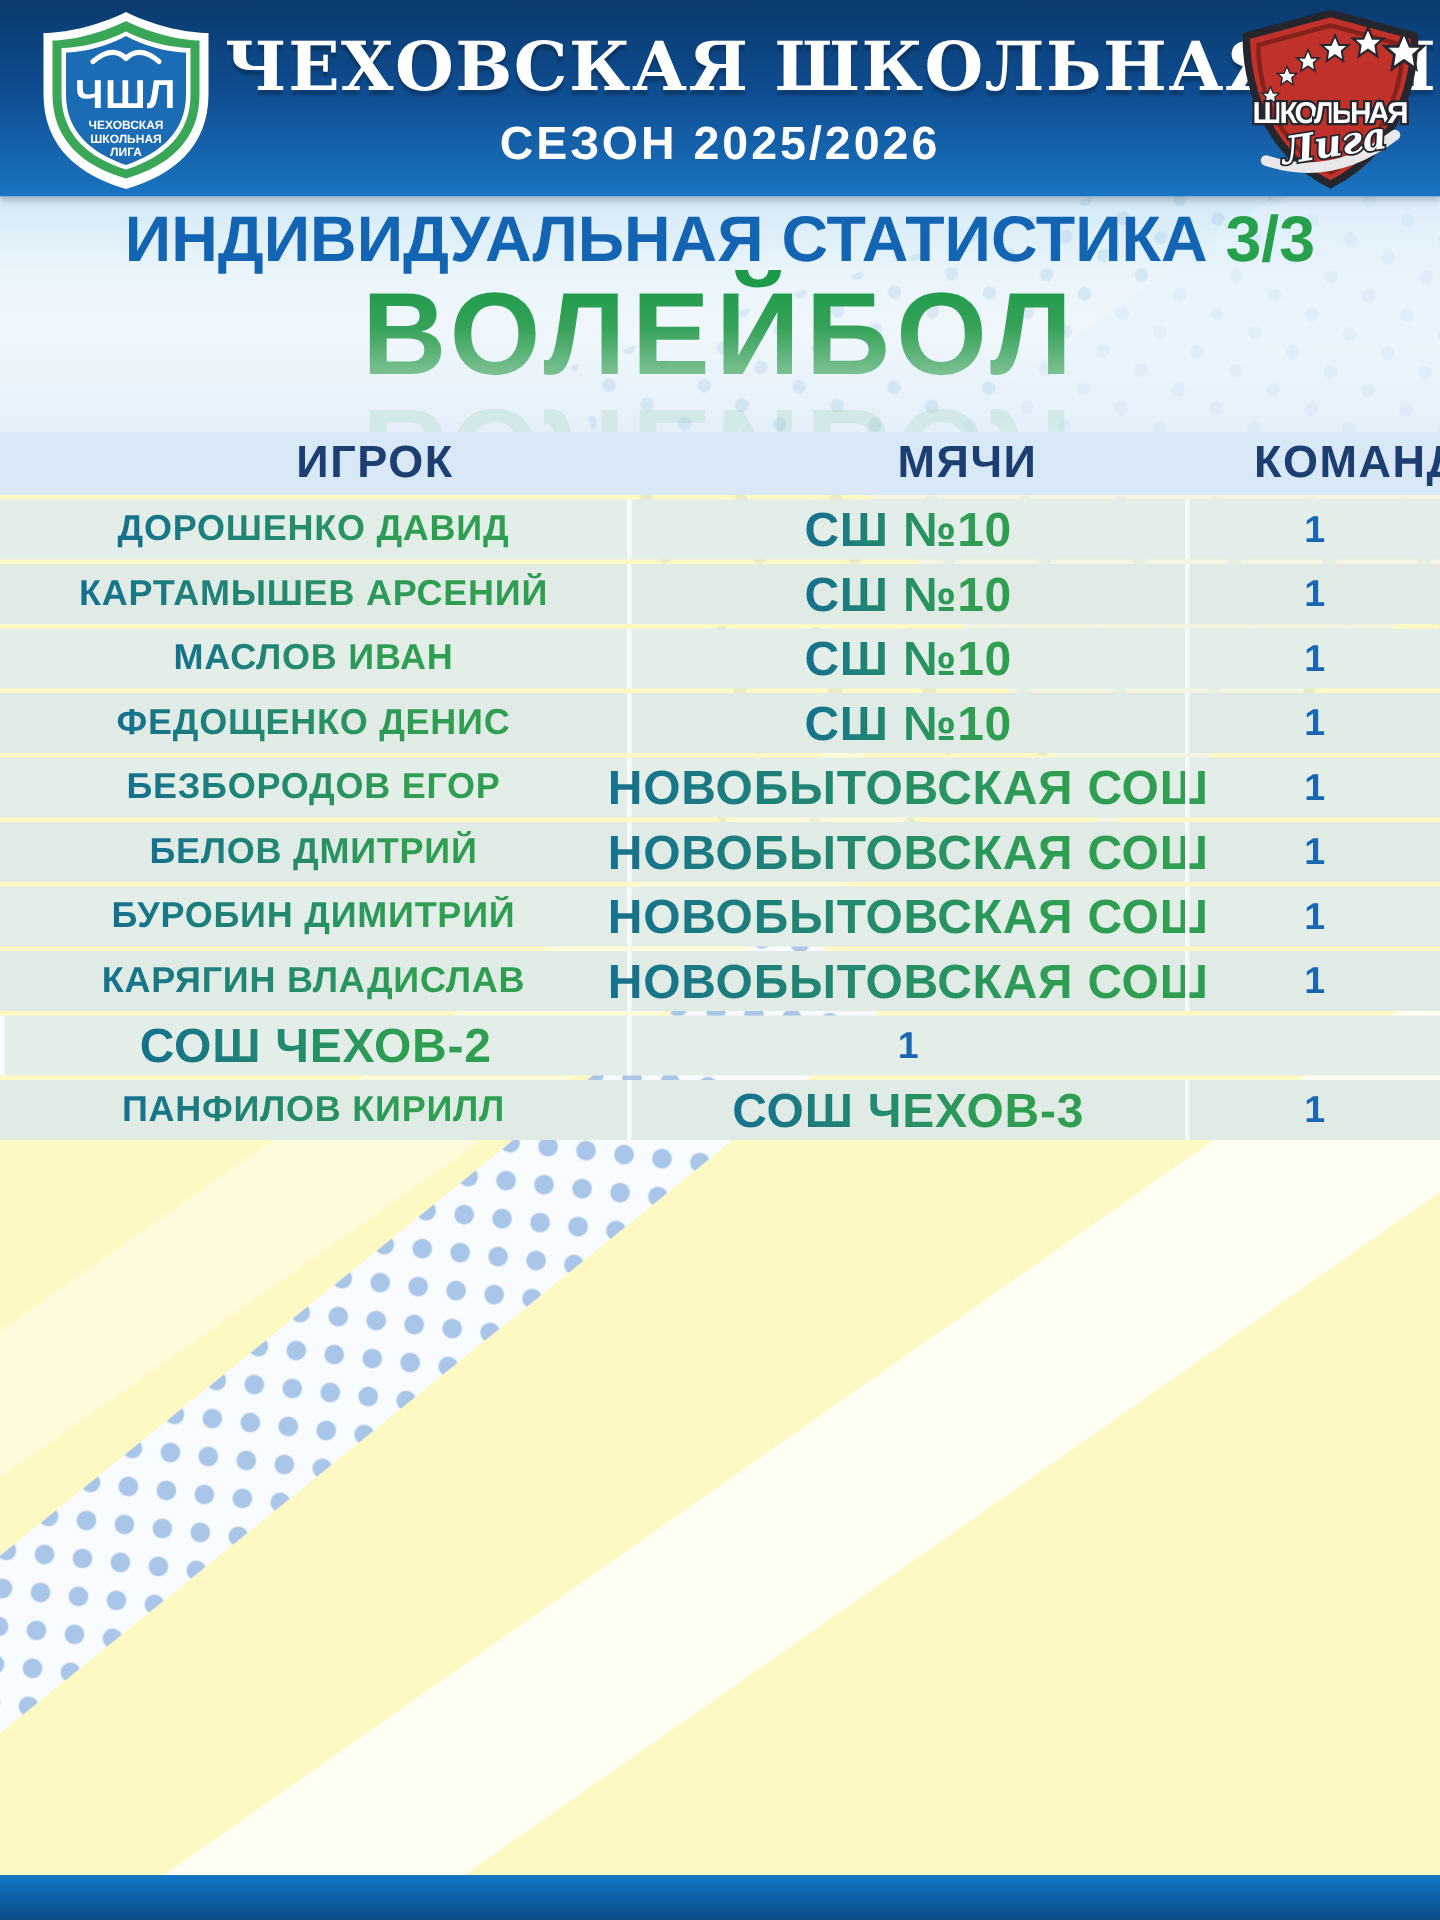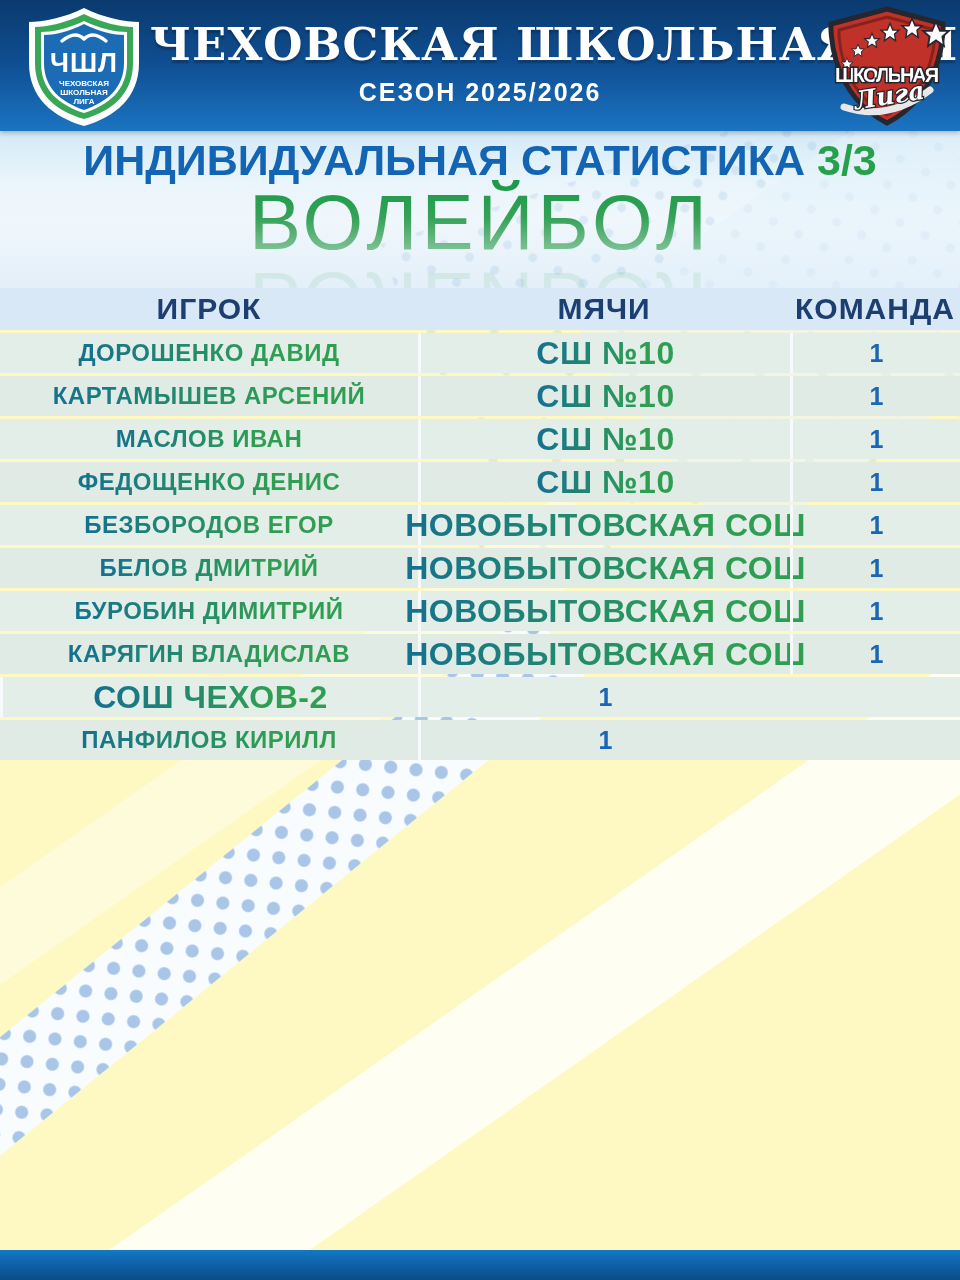--- a/index.html
+++ b/index.html
@@ -53,52 +53,52 @@
   }
   .league-title {
     position:absolute; left:150px; right:150px; top:20px; text-align:center;
     font-family:"DejaVu Serif", serif; font-weight:700;
     font-size:45px; line-height:50px; color:#ffffff; letter-spacing:1px;
     text-shadow:0 3px 2px rgba(0,0,0,0.25);
     white-space:nowrap;
   }
   .season {
     position:absolute; left:150px; right:150px; top:78px; text-align:center;
-    font-weight:700; font-size:25px; color:#ffffff; letter-spacing:2px;
+    font-weight:700; font-size:31px; color:#ffffff; letter-spacing:2px;
   }
   .crest-left { position:absolute; left:20px; top:5px; }
   .badge-right { position:absolute; right:6px; top:4px; }
 
   
   .stats-title {
     position:absolute; z-index:2; left:0; top:136px; width:960px; height:50px;
     text-align:center; font-weight:700; font-size:43px; line-height:48px;
     color:#1464b4; letter-spacing:0px; white-space:nowrap;
   }
   .stats-title .page-no { color:#27a04b; }
   .sport-wrap { position:absolute; z-index:2; left:0; top:180px; width:960px; text-align:center; }
   .sport-text {
-    display:inline-block; font-weight:400; font-size:78px; line-height:84px; letter-spacing:4px;
+    display:inline-block; font-weight:700; font-size:78px; line-height:84px; letter-spacing:4px;
     background:linear-gradient(180deg,#1d9a49 8%,#35a258 45%,#96cba8 96%);
     -webkit-background-clip:text; background-clip:text; color:transparent;
   }
   .sport-reflect {
     display:block; height:44px; overflow:hidden; margin-top:-6px;
   }
   .sport-reflect .sport-text {
     transform:scaleY(-1); opacity:.28;
     -webkit-mask-image:linear-gradient(180deg,transparent 35%,rgba(0,0,0,.9) 100%);
             mask-image:linear-gradient(180deg,transparent 35%,rgba(0,0,0,.9) 100%);
   }
 
   
   .stats-table { position:absolute; z-index:2; left:0; top:288px; width:960px; }
   .thead {
     display:grid; grid-template-columns:418px 372px 170px;
-    height:42px; background:#d9e8f6; margin-bottom:3px;
+    height:42px; background:#d9e8f6; margin-bottom:3px;padding-left:41px;
   }
   .th {
     display:flex; align-items:center; justify-content:center;
     font-weight:700; font-size:30px; color:#1c3e70; letter-spacing:1px;
   }
   .tr {
     display:grid; grid-template-columns:418px 372px 170px;
     height:40px; margin-bottom:3px; background:#dfebe4;
   }
   .tr:nth-child(odd) { background:#e2eee7; }
@@ -280,20 +280,23 @@
             <span class="grad">СОШ ЧЕХОВ-2</span>
           </div>
           <div class="td balls">
             <span class="balls-val">1</span>
           </div>
         </div>
         <div class="tr">
           <div class="td player">
             <span class="grad">ПАНФИЛОВ КИРИЛЛ</span>
           </div>
+          <div class="td team">
+            <span class="grad">СОШ ЧЕХОВ-3</span>
+          </div>
           <div class="td balls">
             <span class="balls-val">1</span>
           </div>
         </div>
       </div>
   </div>
 
   <footer class="bottombar"></footer>
 </div>
 

